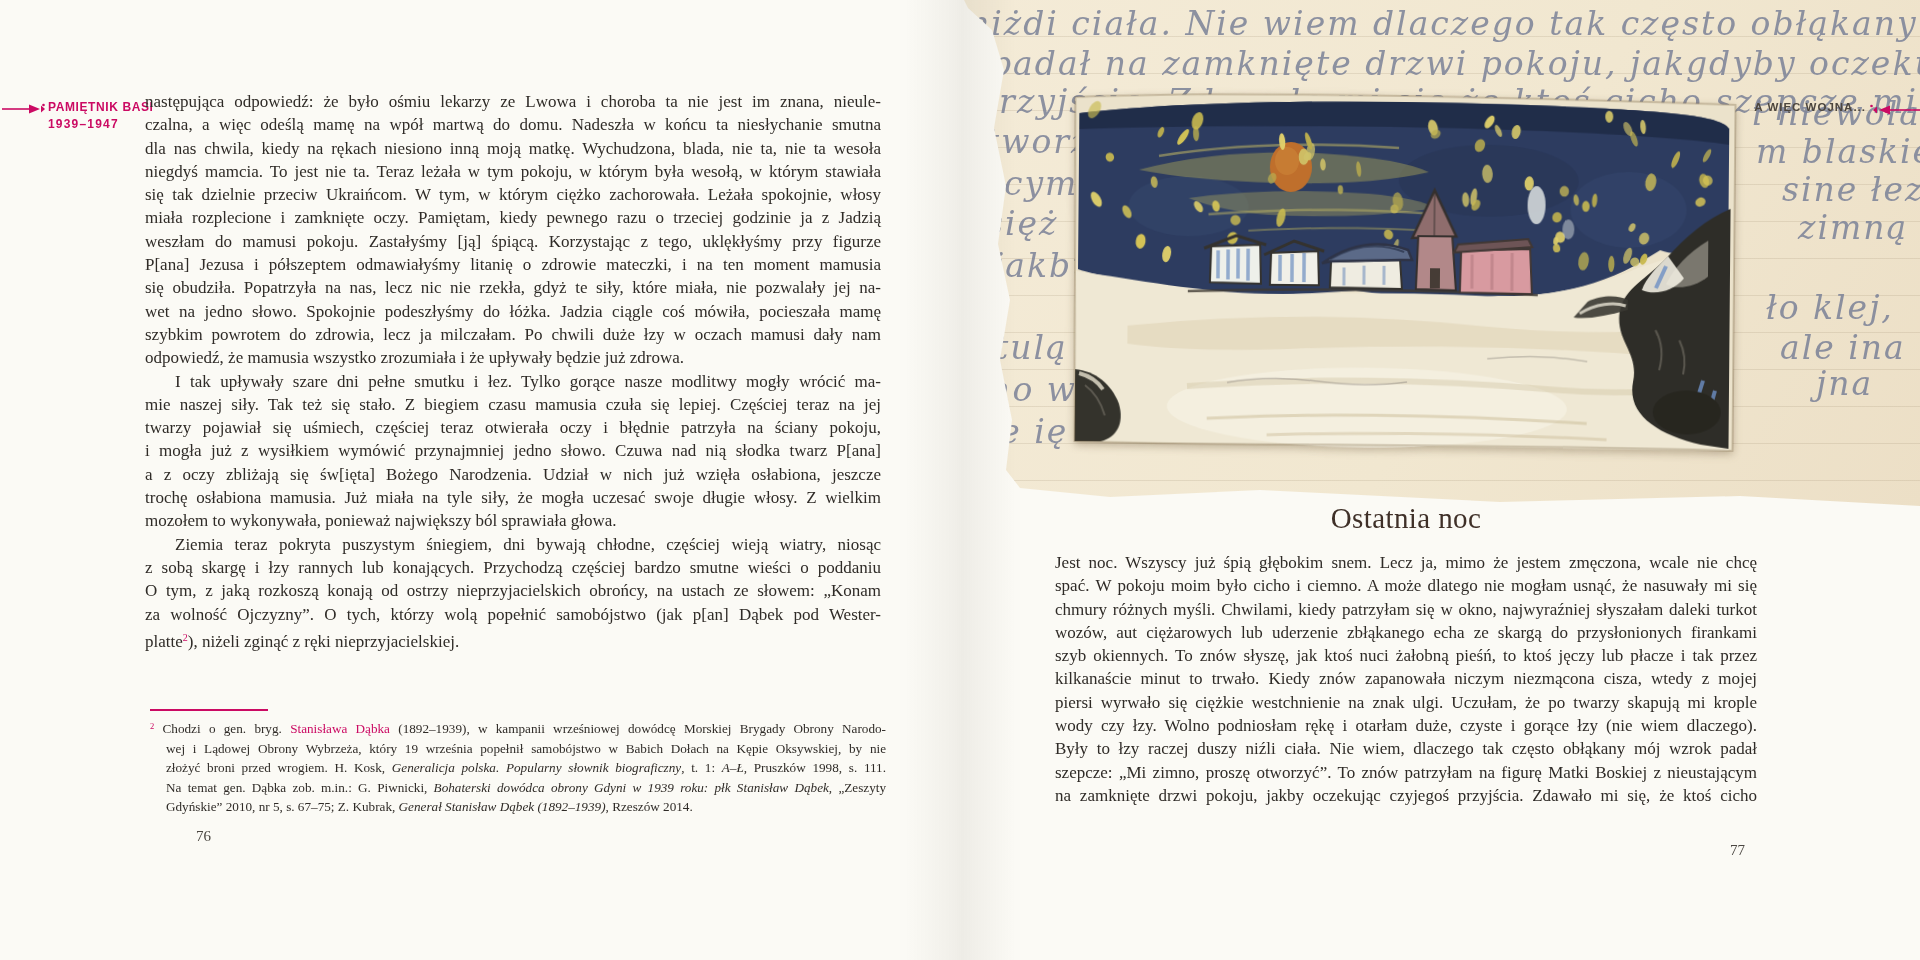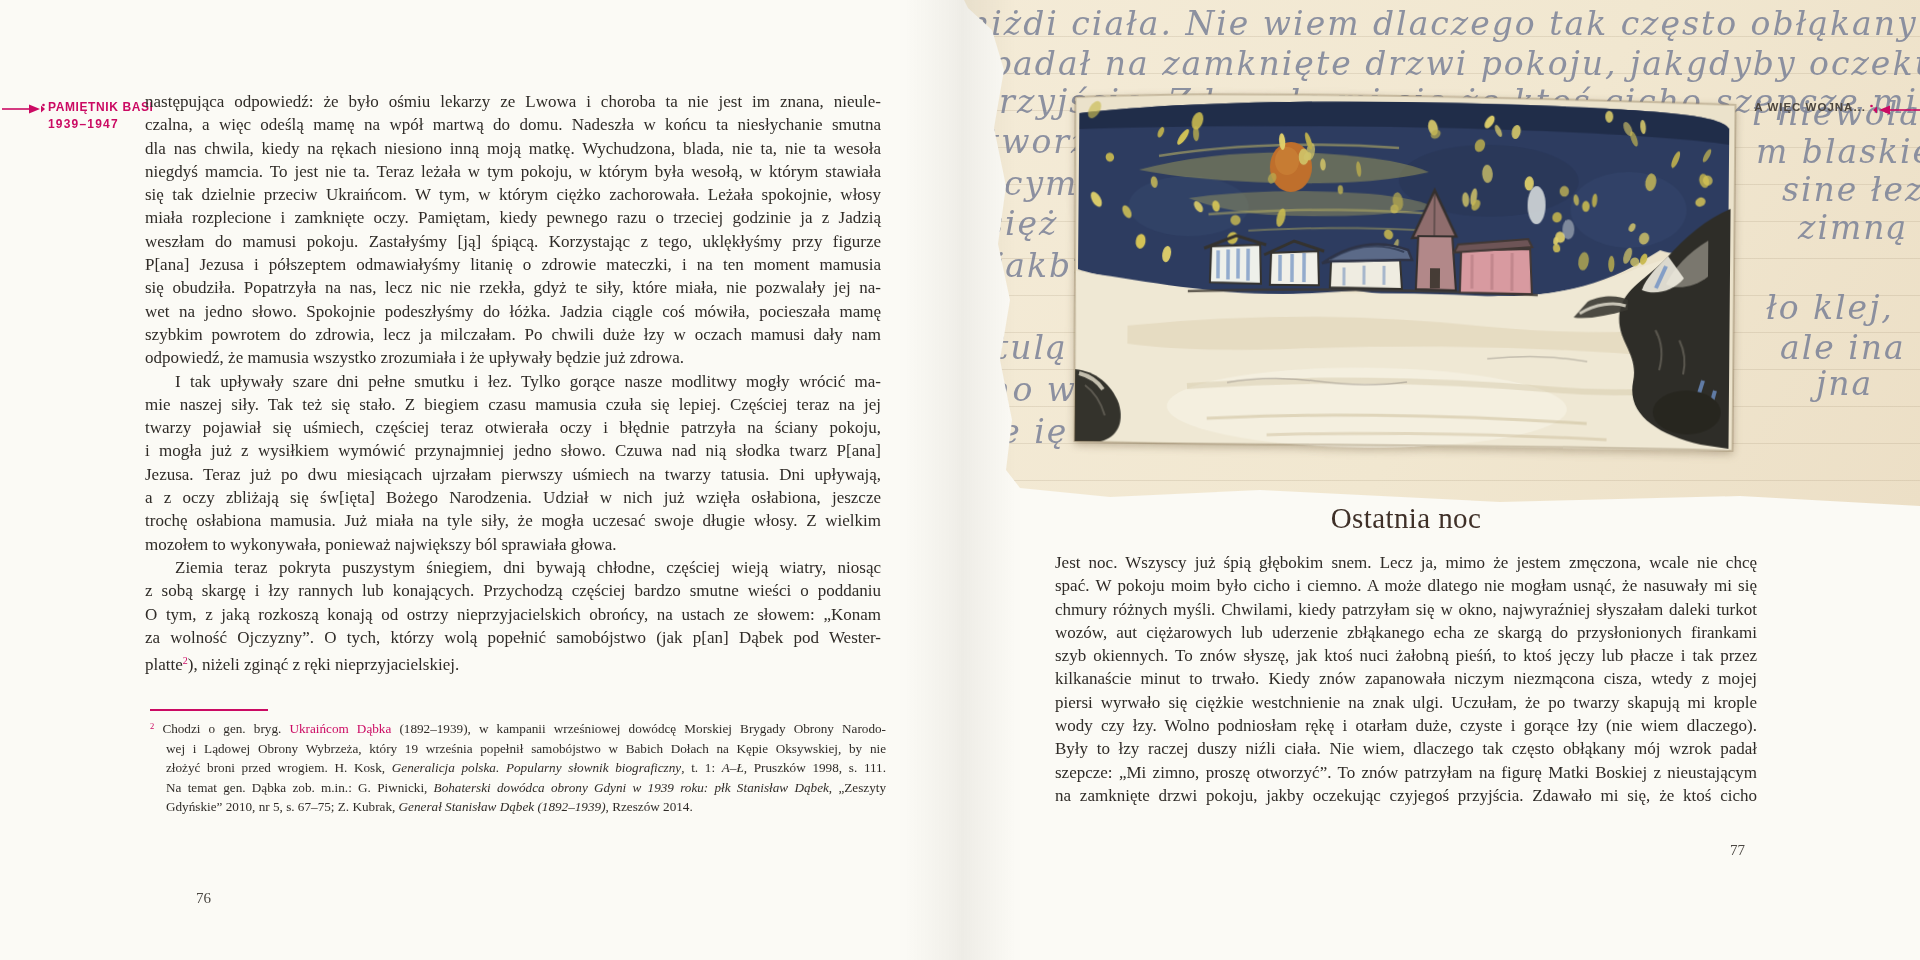--- a/index.html
+++ b/index.html
@@ -41,21 +41,21 @@
   #footnote .bline{padding-left:16px;}
   #footnote .bline.hang{text-indent:-16px;}
   #footnote .sup{font-size:8.5px;vertical-align:4px;}
   .accent{color:var(--accent);}
   .it{font-style:italic;}
   
   .section-title{position:absolute;left:1055px;top:502px;width:702px;text-align:center;
     font-size:29px;color:var(--title-ink);letter-spacing:.4px;}
   
   .pagenum{position:absolute;font-size:15px;color:#4a4641;}
-  #pn-left{left:196px;top:890px;}
+  #pn-left{left:196px;top:828px;}
   #pn-right{left:1730px;top:842px;}
   
   #hand-paper{
     position:absolute;left:960px;top:0;width:960px;height:512px;
     background:
       repeating-linear-gradient(to bottom,rgba(125,105,75,0) 0 36px,rgba(125,105,75,.14) 36px 37px),
       linear-gradient(120deg,#f4ebd7 0%,#f1e7d0 55%,#ecdfc6 100%);
     clip-path:polygon(4px 0,100% 0,100% 506px,780px 496px,540px 502px,300px 490px,150px 497px,60px 488px,46px 470px,52px 420px,40px 360px,50px 300px,38px 244px,46px 186px,34px 128px,44px 70px,32px 30px,8px 8px);
     filter:drop-shadow(1px 2px 2px rgba(90,70,40,.25));
   }
@@ -262,34 +262,33 @@
       <div class="bline">weszłam do mamusi pokoju. Zastałyśmy [ją] śpiącą. Korzystając z tego, uklękłyśmy przy figurze</div>
       <div class="bline">P[ana] Jezusa i półszeptem odmawiałyśmy litanię o zdrowie mateczki, i na ten moment mamusia</div>
       <div class="bline">się obudziła. Popatrzyła na nas, lecz nic nie rzekła, gdyż te siły, które miała, nie pozwalały jej na-</div>
       <div class="bline">wet na jedno słowo. Spokojnie podeszłyśmy do łóżka. Jadzia ciągle coś mówiła, pocieszała mamę</div>
       <div class="bline">szybkim powrotem do zdrowia, lecz ja milczałam. Po chwili duże łzy w oczach mamusi dały nam</div>
       <div class="bline pend">odpowiedź, że mamusia wszystko zrozumiała i że upływały będzie już zdrowa.</div>
       <div class="bline indent">I tak upływały szare dni pełne smutku i łez. Tylko gorące nasze modlitwy mogły wrócić ma-</div>
       <div class="bline">mie naszej siły. Tak też się stało. Z biegiem czasu mamusia czuła się lepiej. Częściej teraz na jej</div>
       <div class="bline">twarzy pojawiał się uśmiech, częściej teraz otwierała oczy i błędnie patrzyła na ściany pokoju,</div>
       <div class="bline">i mogła już z wysiłkiem wymówić przynajmniej jedno słowo. Czuwa nad nią słodka twarz P[ana]</div>
-      <div class="bline">Jezusa. Teraz już po dwu miesiącach ujrzałam pierwszy uśmiech na twarzy tatusia. Dni upływają,</div>
       <div class="bline">a z oczy zbliżają się św[ięta] Bożego Narodzenia. Udział w nich już wzięła osłabiona, jeszcze</div>
       <div class="bline">trochę osłabiona mamusia. Już miała na tyle siły, że mogła uczesać swoje długie włosy. Z wielkim</div>
       <div class="bline pend">mozołem to wykonywała, ponieważ największy ból sprawiała głowa.</div>
       <div class="bline indent">Ziemia teraz pokryta puszystym śniegiem, dni bywają chłodne, częściej wieją wiatry, niosąc</div>
       <div class="bline">z sobą skargę i łzy rannych lub konających. Przychodzą częściej bardzo smutne wieści o poddaniu</div>
       <div class="bline">O tym, z jaką rozkoszą konają od ostrzy nieprzyjacielskich obrońcy, na ustach ze słowem: „Konam</div>
       <div class="bline">za wolność Ojczyzny”. O tych, którzy wolą popełnić samobójstwo (jak p[an] Dąbek pod Wester-</div>
       <div class="bline pend"><span>platte</span><span class="sup">2</span><span>), niżeli zginąć z ręki nieprzyjacielskiej.</span></div>
     </div>
 
   <div class="fn-rule"></div>
   <div id="footnote" class="body-col">
-      <div class="bline hang"><span class="sup">2</span><span> Chodzi o gen. bryg. </span><span class="accent">Ukraińcom Dąbka</span><span> (1892–1939), w kampanii wrześniowej dowódcę Morskiej Brygady Obrony Narodo-</span></div>
+      <div class="bline hang"><span class="sup">2</span><span> Chodzi o gen. bryg. </span><span class="accent">Stanisława Dąbka</span><span> (1892–1939), w kampanii wrześniowej dowódcę Morskiej Brygady Obrony Narodo-</span></div>
       <div class="bline">wej i Lądowej Obrony Wybrzeża, który 19 września popełnił samobójstwo w Babich Dołach na Kępie Oksywskiej, by nie</div>
       <div class="bline"><span>złożyć broni przed wrogiem. H. Kosk, </span><span class="it">Generalicja polska. Popularny słownik biograficzny</span><span>, t. 1: </span><span class="it">A–Ł</span><span>, Pruszków 1998, s. 111.</span></div>
       <div class="bline"><span>Na temat gen. Dąbka zob. m.in.: G. Piwnicki, </span><span class="it">Bohaterski dowódca obrony Gdyni w 1939 roku: płk Stanisław Dąbek</span><span>, „Zeszyty</span></div>
       <div class="bline pend"><span>Gdyńskie” 2010, nr 5, s. 67–75; Z. Kubrak, </span><span class="it">Generał Stanisław Dąbek (1892–1939)</span><span>, Rzeszów 2014.</span></div>
     </div>
 
   <div class="section-title">Ostatnia noc</div>
   <div id="right-body" class="body-col">
       <div class="bline">Jest noc. Wszyscy już śpią głębokim snem. Lecz ja, mimo że jestem zmęczona, wcale nie chcę</div>
       <div class="bline">spać. W pokoju moim było cicho i ciemno. A może dlatego nie mogłam usnąć, że nasuwały mi się</div>

